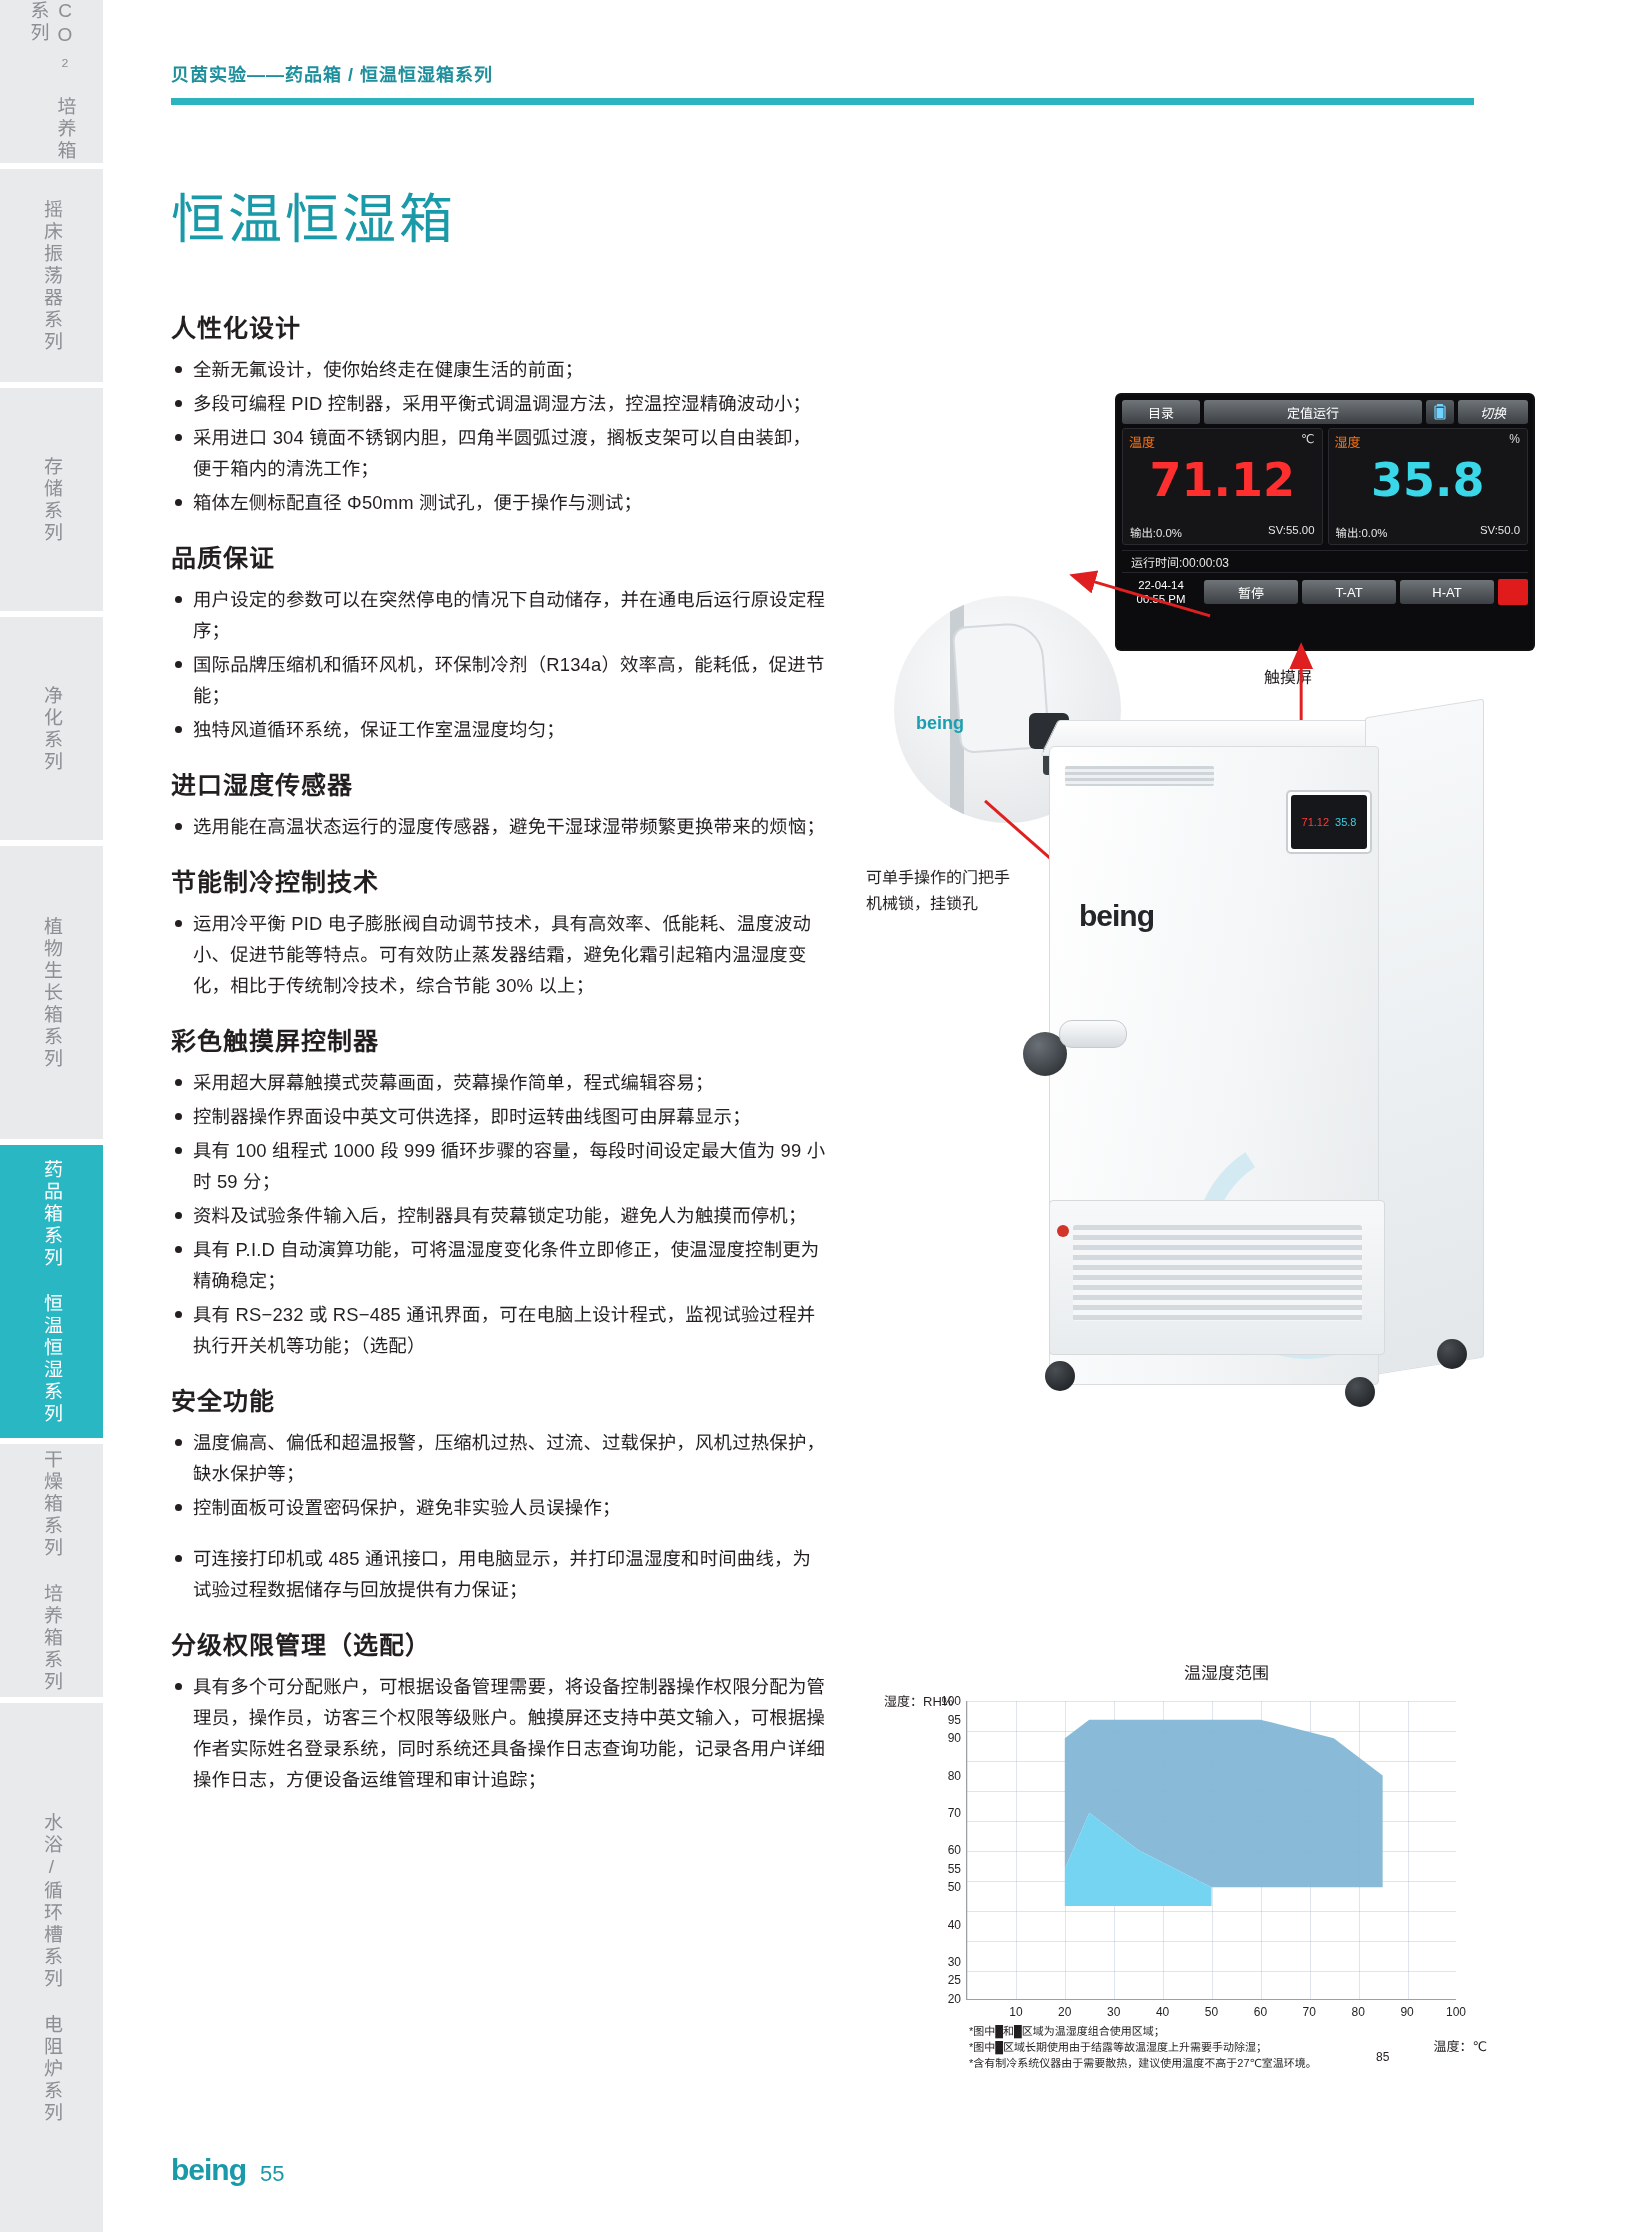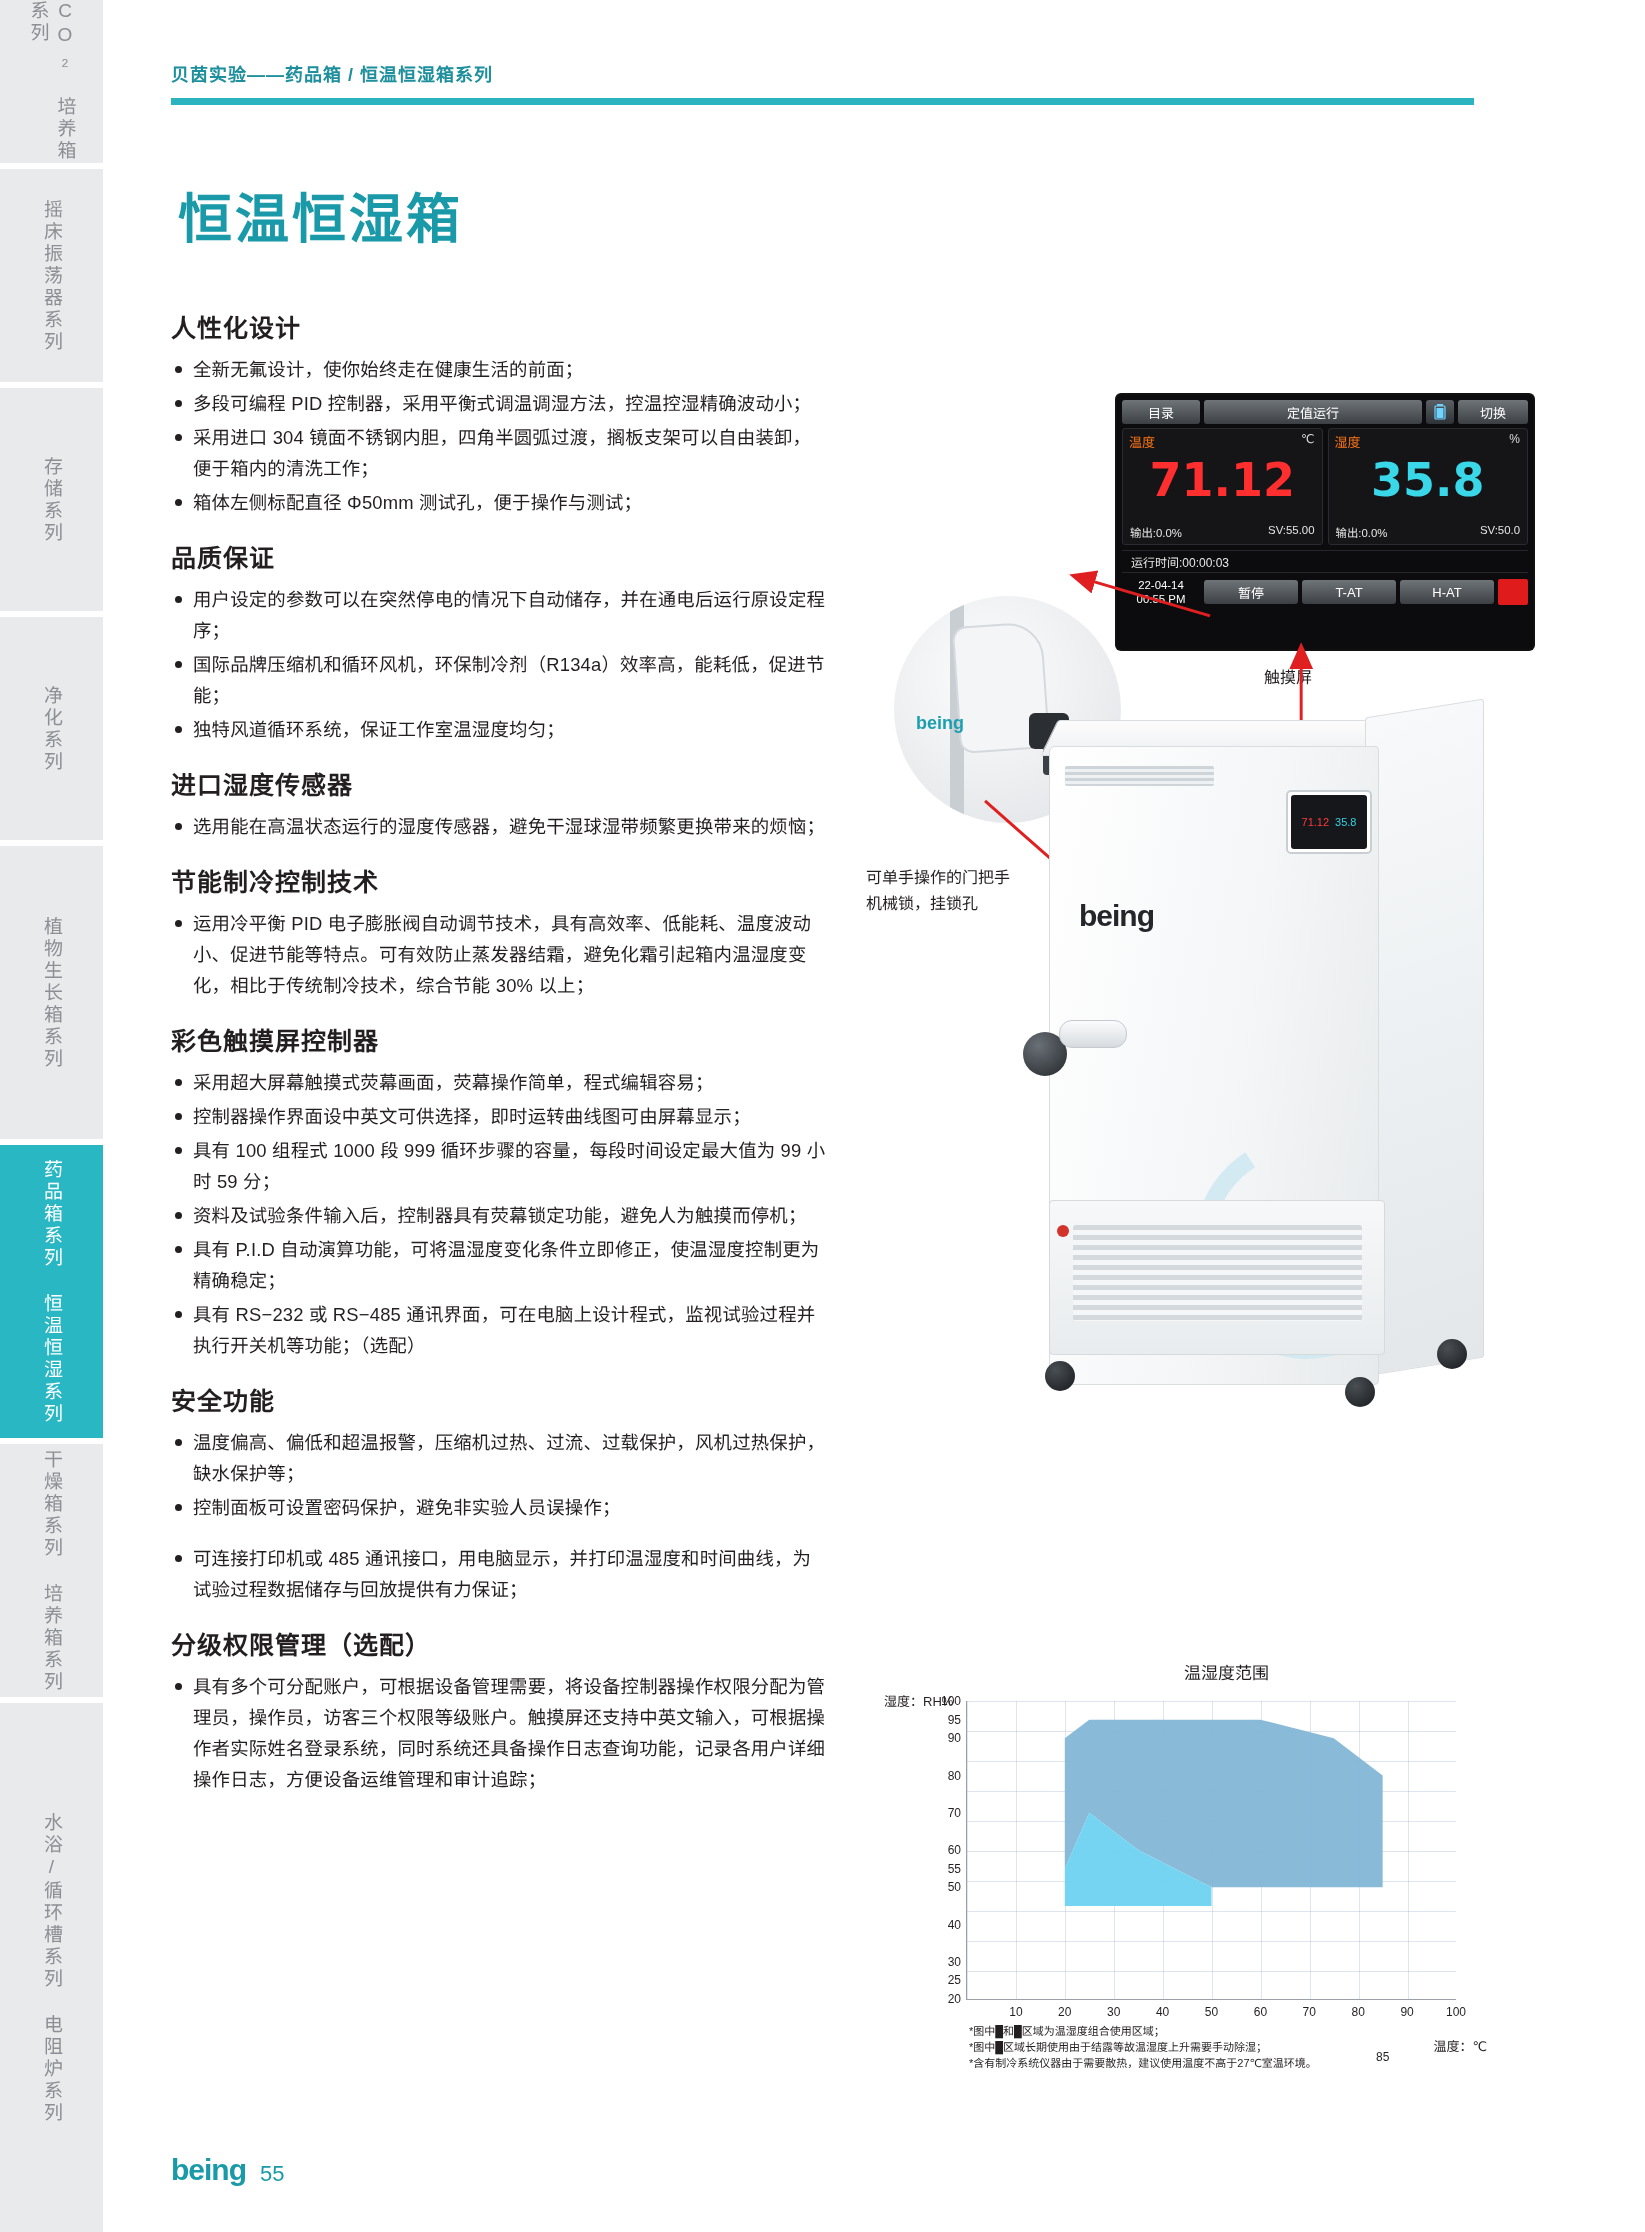--- a/index.html
+++ b/index.html
@@ -40,22 +40,22 @@
   .header{
     position:absolute;left:171px;top:60px;width:1303px;
   }
   .header .crumb{
     font-size:18px;color:#1e8f9c;font-weight:bold;letter-spacing:1px;
   }
   .header .rule{
     margin-top:12px;height:7px;background:#2bb3bf;width:1303px;
   }
   .title{
-    position:absolute;left:178px;top:175px;
-    font-size:54px;font-weight:bold;color:#1a9aa8;letter-spacing:3px;
+    position:absolute;left:171px;top:175px;
+    font-size:54px;font-weight:normal;color:#1a9aa8;letter-spacing:3px;
   }
 
   
   .col{
     position:absolute;left:171px;top:308px;width:657px;
   }
   h2.sec{
     font-size:25px;font-weight:bold;color:#231f20;
     margin:0 0 10px 0;letter-spacing:1px;
   }
@@ -93,21 +93,21 @@
   }
   .pbtn{
     background:linear-gradient(#6f7479,#3c4044);
     color:#fff;border-radius:3px;font-size:13px;
     display:flex;align-items:center;justify-content:center;
     height:24px;
   }
   .pbtn.menu{width:78px;}
   .pbtn.run{flex:1;}
   .pbtn.bat{width:28px;background:linear-gradient(#5a6065,#2e3236);}
-  .pbtn.sw{width:70px;}
+  .pbtn.sw{width:70px;font-style:italic;}
   .readrow{display:flex;gap:5px;padding:3px 5px;box-sizing:border-box;}
   .readbox{
     flex:1;background:#151518;border:1px solid #2a2a30;border-radius:3px;
     padding:3px 6px 2px 6px;box-sizing:border-box;height:117px;position:relative;
   }
   .readbox .lbl{color:#f97316;font-size:13px;}
   .readbox .unit{position:absolute;right:7px;top:3px;color:#dcdcdc;font-size:12px;}
   .readbox .val{
     text-align:center;font-size:46px;line-height:58px;font-weight:bold;
     font-family:"DejaVu Sans",sans-serif;

